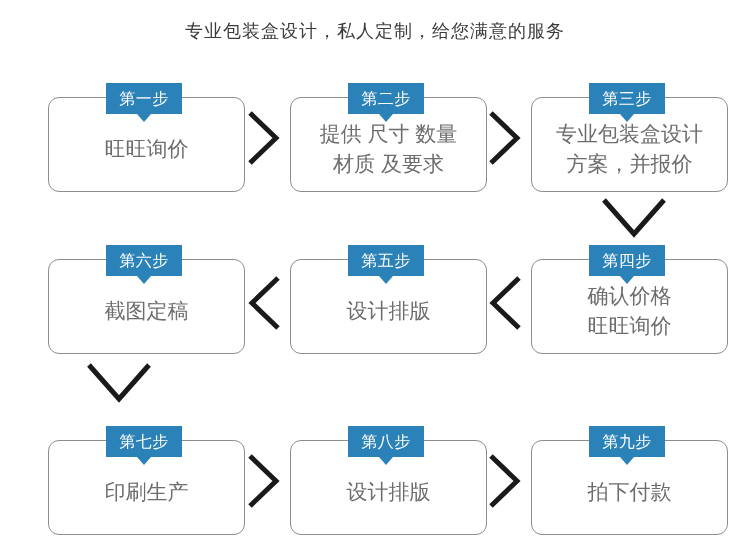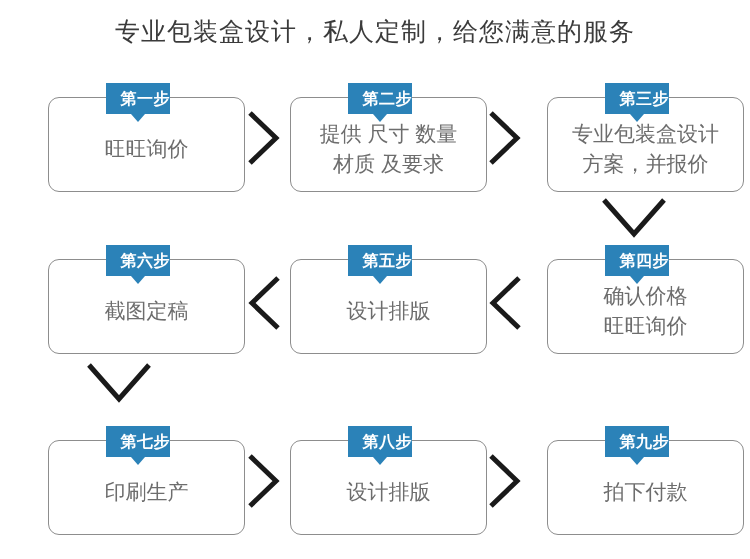--- a/index.html
+++ b/index.html
@@ -18,21 +18,21 @@
     overflow: hidden;
   }
 
   
   #page-title {
     position: absolute;
     left: 0;
     top: 14px;
     width: 750px;
     text-align: center;
-    font-size: 25px;
+    font-size: 18px;
     line-height: 34px;
     color: #3b3b3b;
     letter-spacing: 1px;
     white-space: nowrap;
   }
 
   
   .flow-row {
     position: absolute;
     left: 0;
@@ -49,21 +49,21 @@
     top: 15px;
     width: 197px;
     height: 95px;
     border: 1.4px solid #8d8d8d;
     border-radius: 11px;
     background: #ffffff;
     box-sizing: border-box;
   }
   .step-card.col-1 { left: 48px; }
   .step-card.col-2 { left: 290px; }
-  .step-card.col-3 { left: 531px; margin-left: 16px; }
+  .step-card.col-3 { left: 531px; }
 
   .step-body {
     position: absolute;
     left: 0;
     top: 0;
     width: 100%;
     height: 100%;
     display: flex;
     flex-direction: column;
     align-items: center;
@@ -81,28 +81,28 @@
   .step-body.single .step-line {
     line-height: 26px;
     font-family: Liberation Serif, serif;
   }
 
   
   .step-tag {
     position: absolute;
     top: -15px;
     left: 57px;
-    width: 64px;
+    width: 76px;
     height: 31px;
     background: #2b82b8;
     color: #ffffff;
     font-size: 16px;
-    font-weight: bold;
+    font-weight: normal;
     line-height: 31px;
-    text-align: right;
+    text-align: center;
     letter-spacing: 0.5px;
   }
   .step-tag .tag-point {
     position: absolute;
     left: 50%;
     bottom: -8px;
     margin-left: -7px;
     width: 0;
     height: 0;
     border-left: 7px solid transparent;

